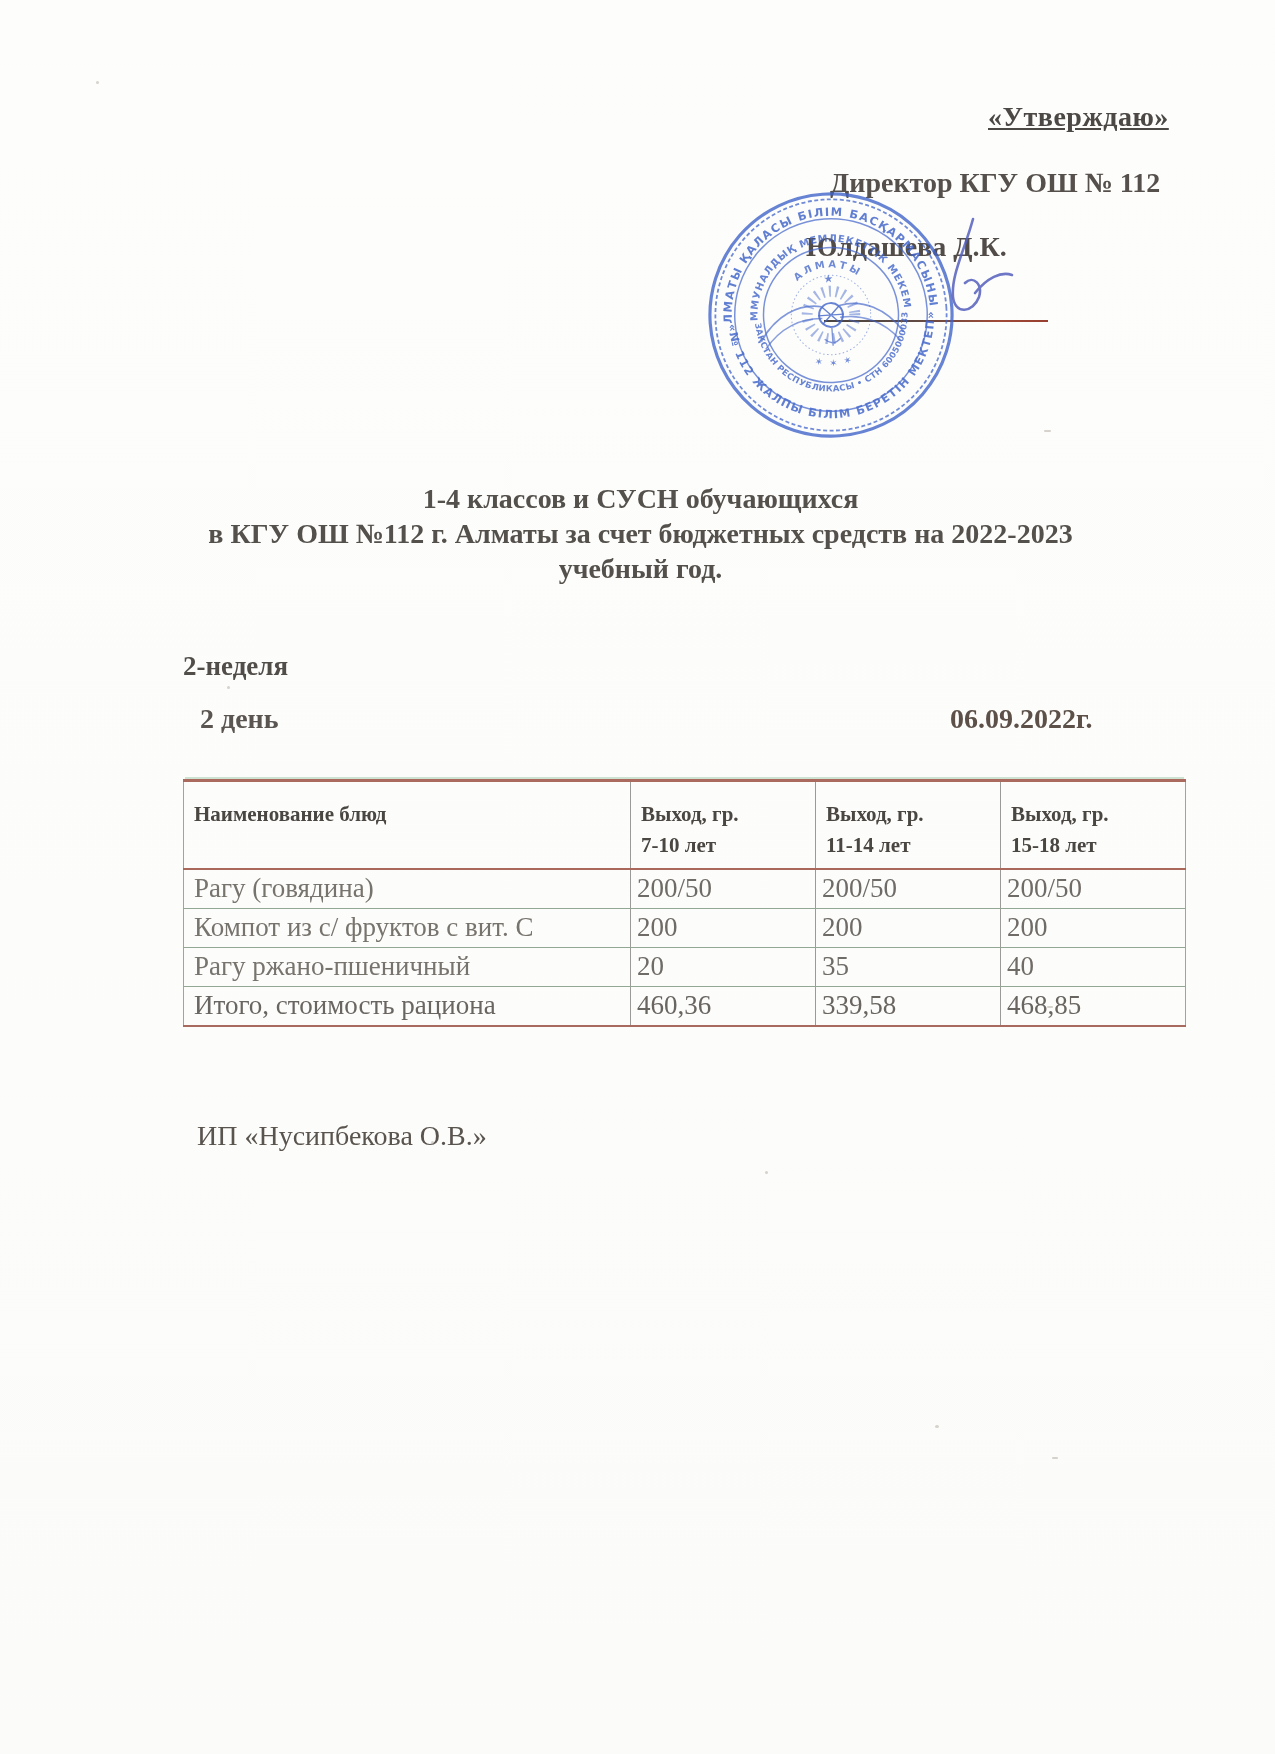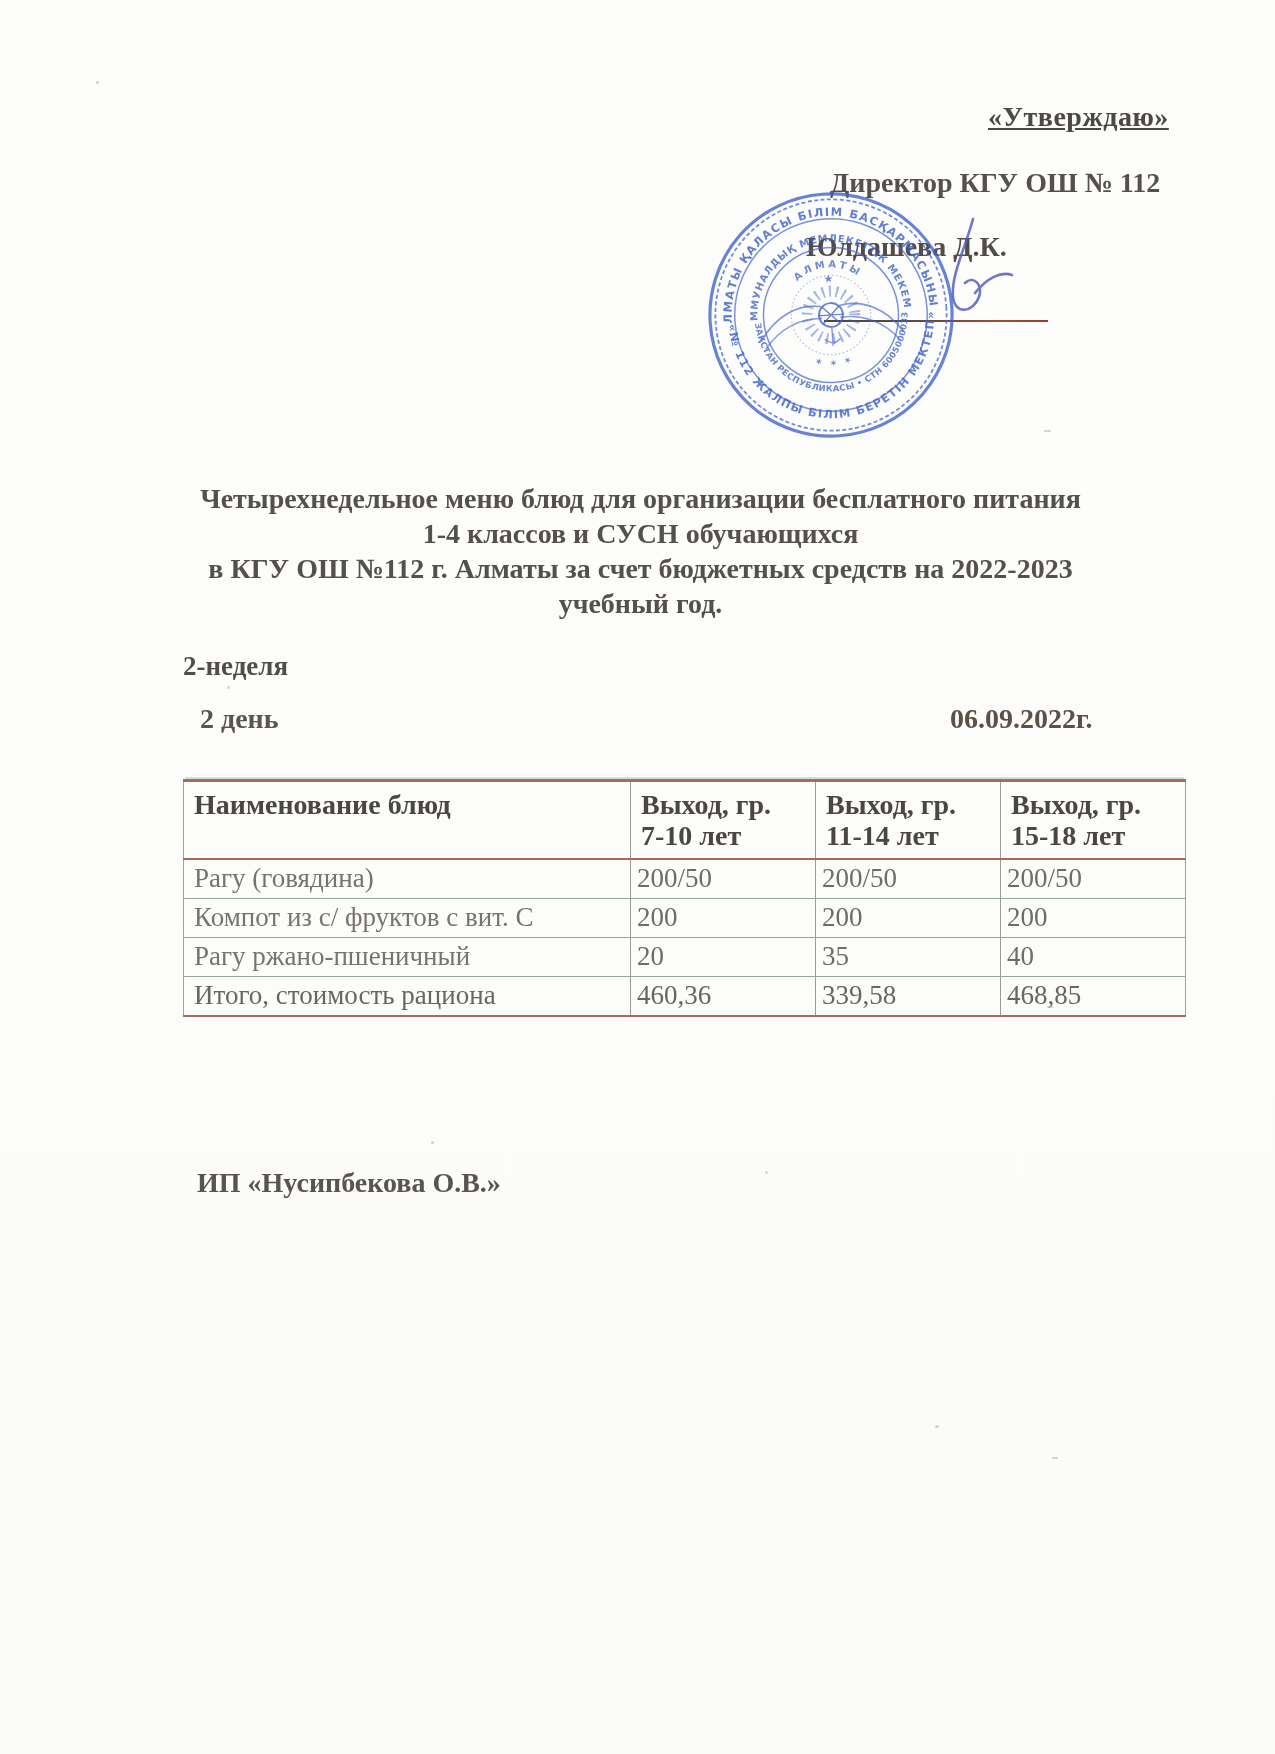--- a/index.html
+++ b/index.html
@@ -32,32 +32,32 @@
     font-size:27px;font-weight:bold;color:#514d49;}
   .day-label{position:absolute;top:703px;left:200px;font-size:28px;font-weight:bold;color:#5a5550;}
   .date-label{position:absolute;top:703px;left:950px;font-size:28px;font-weight:bold;color:#5c5049;}
 
   
   .menu-table{position:absolute;top:779px;left:183px;border-collapse:collapse;table-layout:fixed;
     border-top:3px solid #ab6a5e;border-bottom:2.5px solid #a8695e;
     border-left:1.5px solid #a5a29d;border-right:1.5px solid #93ab99;
     box-shadow:0 -4px 0 -2px rgba(150,195,160,.45);
     background:transparent;}
-  .menu-table th{font-size:28px;font-weight:bold;color:#4a4641;text-align:left;
-    padding:7px 8px 7px 10px;line-height:31px;vertical-align:top;
+  .menu-table th{font-size:21px;font-weight:bold;color:#4a4641;text-align:left;
+    padding:17px 8px 7px 10px;line-height:31px;vertical-align:top;
     border-bottom:2.5px solid #aa685c;border-right:1.5px solid #9b9a96;}
   .menu-table th span{display:block;}
   .menu-table td{font-size:27px;color:#6f6b66;padding:3px 6px 5px 6px;line-height:30px;
     border-bottom:1.6px solid #92a895;border-right:1.5px solid #9b9a96;text-align:left;}
   .menu-table th:last-child,.menu-table td:last-child{border-right:none;}
   .menu-table td.dish{text-align:left;padding-left:10px;color:#77736d;}
   .menu-table tr:last-child td{border-bottom:none;color:#696561;}
 
   
-  .vendor-line{position:absolute;top:1120px;left:197px;font-size:28px;font-weight:bold;color:#5a544e;white-space:nowrap;margin-top:47px;}
+  .vendor-line{position:absolute;top:1120px;left:197px;font-size:28px;font-weight:normal;color:#5a544e;white-space:nowrap;}
 
   
   .speck{position:absolute;background:#b6aea6;border-radius:50%;opacity:.55;}
 </style>
 </head>
 <body>
 
 <div class="sheet">
 
   <div class="approve-label">«Утверждаю»</div>
@@ -111,21 +111,20 @@
   </svg>
 
   <svg class="signature" viewBox="0 0 95 122" aria-hidden="true">
     <g fill="none" stroke="#5560bd" stroke-width="2.6" stroke-linecap="round" opacity=".85">
       <path d="M48,6 C40,36 26,62 28,84 C30,102 48,100 54,84 C58,71 48,62 40,70"></path>
       <path d="M50,80 C62,65 76,58 87,62"></path>
     </g>
   </svg>
 
   <div class="title-block">
-    <div>Четырехнедельное меню блюд для организации бесплатного питания</div>
     <div>1-4 классов и СУСН обучающихся</div>
     <div>в КГУ ОШ №112  г. Алматы за счет бюджетных средств на 2022-2023</div>
     <div>учебный год.</div>
   </div>
 
   <div class="week-label">2-неделя</div>
   <div class="day-label">2 день</div>
   <div class="date-label">06.09.2022г.</div>
 
   <table class="menu-table">

